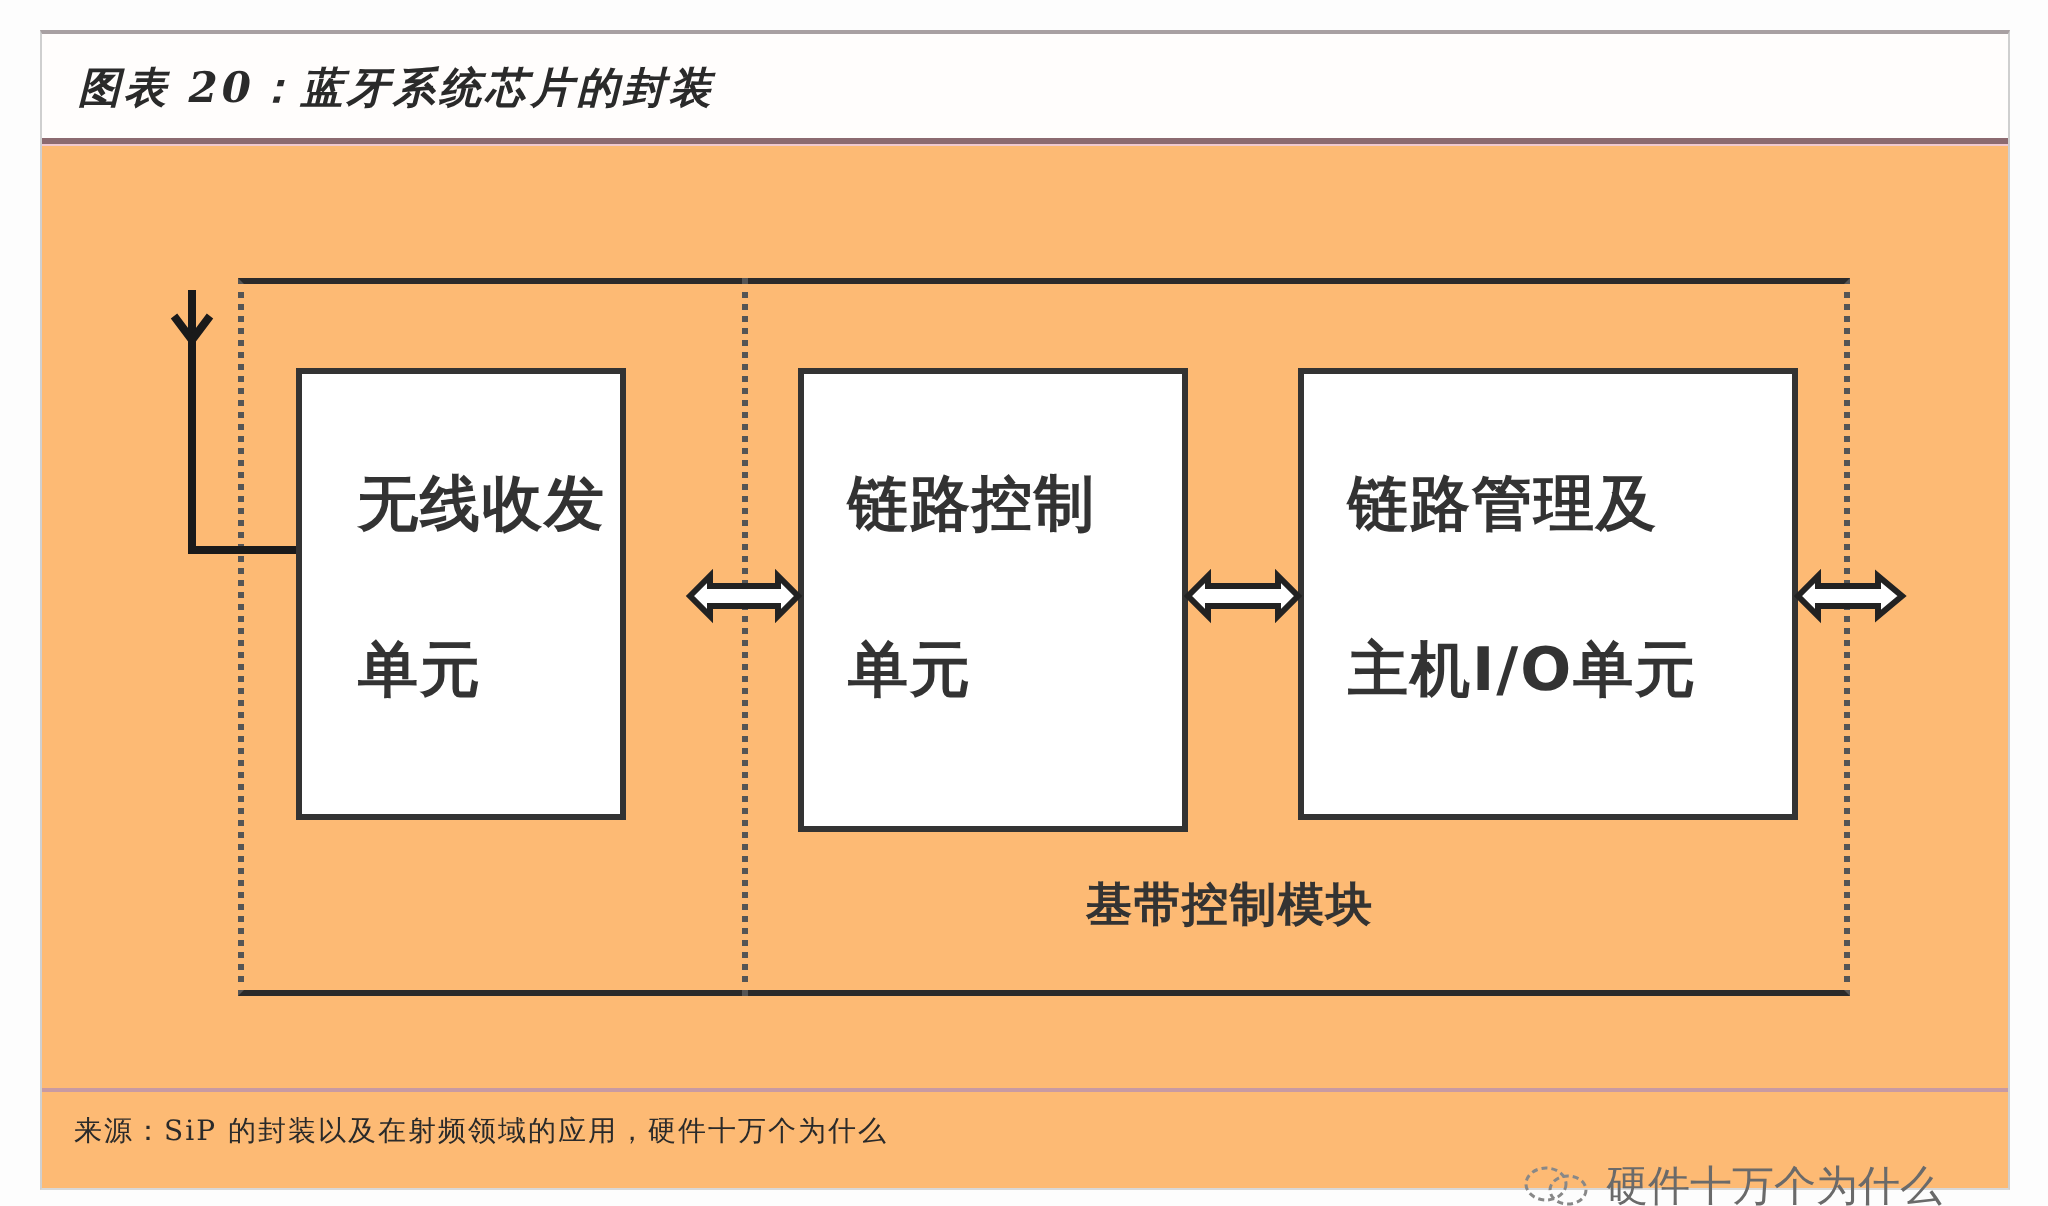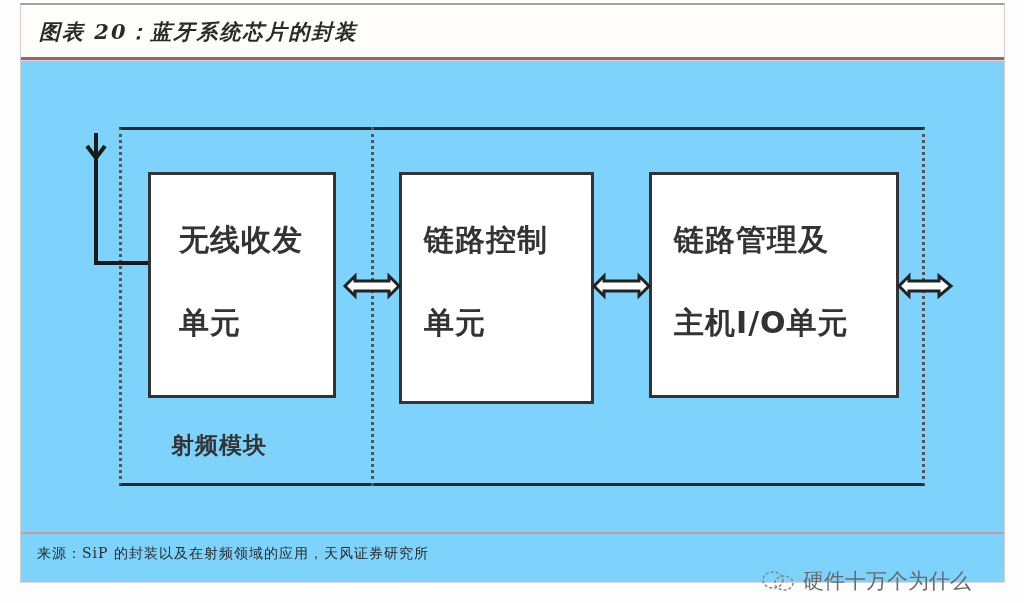--- a/index.html
+++ b/index.html
@@ -1,20 +1,20 @@
 <!DOCTYPE html>
 <html><head>
 <meta charset="utf-8">
 <style>
   html, body { margin:0; padding:0; }
   body { width:1024px; height:603px; background:#fdfdfd; position:relative; overflow:hidden;
          font-family:"DejaVu Sans","Liberation Sans",sans-serif; color:#1a1a1a; }
-  .card { position:absolute; left:20px; top:3px; width:983px; height:577px;
+  .card { position:absolute; left:20px; top:15px; width:983px; height:577px;
           border-left:1px solid #cfcfcf; border-right:1px solid #cfcfcf; border-bottom:1px solid #d8d8d8;
-          border-top:2px solid #a8a0a2; background:#7dd3fc; }
+          border-top:2px solid #a8a0a2; background:#fdba74; }
   .title-band { position:absolute; left:0; top:0; width:100%; height:52px; background:#fffdfc;
                 border-bottom:3px solid #8c6a70; box-shadow:0 1px 0 #f0c9cf; }
   .title { position:absolute; left:18px; top:13px; font-size:21px; font-weight:bold; font-style:italic;
            letter-spacing:2px; color:#2a2a2a; font-family:"DejaVu Serif","Liberation Serif",serif; }
   .footer-line { position:absolute; left:0; top:527px; width:100%; height:2px; background:#c89aa2; }
   .source { position:absolute; left:16px; top:540px; font-size:14px; color:#2a2a2a; letter-spacing:1px;
             font-family:"DejaVu Serif","Liberation Serif",serif; }
   .watermark { position:absolute; left:740px; top:534px; display:flex; align-items:center; gap:8px;
                color:#6a6a6a; font-size:21px;margin-top:28px; }
   .wm-icon { width:34px; height:22px; }
@@ -31,57 +31,57 @@
 <body>
 
 <div class="card">
   <div class="title-band">
     <div class="title">图表 20：蓝牙系统芯片的封装</div>
   </div>
 
   <div class="frame"></div>
   <div class="divider"></div>
 
-  <div class="unit" style="left:127px; top:167px; width:188px; height:226px;text-align:center;">
+  <div class="unit" style="left:127px; top:167px; width:165px; height:226px;text-align:center;">
     <div class="txt" style="top:45px;">无线收发</div>
     <div class="txt" style="top:128px;">单元</div>
   </div>
 
   <div class="unit" style="left:378px; top:167px; width:195px; height:232px;">
     <div class="txt" style="top:45px; left:22px;">链路控制</div>
     <div class="txt" style="top:128px; left:22px;">单元</div>
   </div>
 
   <div class="unit" style="left:628px; top:167px; width:250px; height:226px;">
     <div class="txt" style="top:45px; left:22px;">链路管理及</div>
     <div class="txt" style="top:128px; left:22px;">主机I/O单元</div>
   </div>
 
-  <div class="module-label" style="left:150px; top:425px;">射频模块</div>
+  <div class="module-label" style="left:522px; top:420px;">基带控制模块</div>
 
   <svg class="overlay" width="983" height="577">
 
     <g stroke="#1a1a1a" fill="none" stroke-width="4">
       <polyline points="75,128 75,258 127,258"></polyline>
       <polyline points="66,141 75,153 84,141" stroke-width="4"></polyline>
     </g>
 
     <g fill="#fff" stroke="#222" stroke-width="3">
       <path d="M324,281 L334,271 L334,276 L368,276 L368,271 L378,281 L368,291 L368,286 L334,286 L334,291 Z"></path>
     </g>
     <g fill="#fff" stroke="#222" stroke-width="3">
       <path d="M573,281 L583,271 L583,276 L618,276 L618,271 L628,281 L618,291 L618,286 L583,286 L583,291 Z"></path>
     </g>
     <g fill="#fff" stroke="#222" stroke-width="3">
       <path d="M878,281 L888,271 L888,276 L918,276 L918,271 L930,281 L918,291 L918,286 L888,286 L888,291 Z"></path>
     </g>
   </svg>
 
   <div class="footer-line"></div>
-  <div class="source">来源：SiP 的封装以及在射频领域的应用，天风证券研究所</div>
+  <div class="source">来源：SiP 的封装以及在射频领域的应用，硬件十万个为什么</div>
   <div class="watermark">
     <svg class="wm-icon" viewBox="0 0 34 22">
       <ellipse cx="12" cy="10" rx="10" ry="8" fill="none" stroke="#888" stroke-width="1.5" stroke-dasharray="3 2"></ellipse>
       <ellipse cx="23" cy="13" rx="9" ry="7" fill="none" stroke="#888" stroke-width="1.5" stroke-dasharray="3 2"></ellipse>
     </svg>
     <span>硬件十万个为什么</span>
   </div>
 </div>
 
 </body></html>

